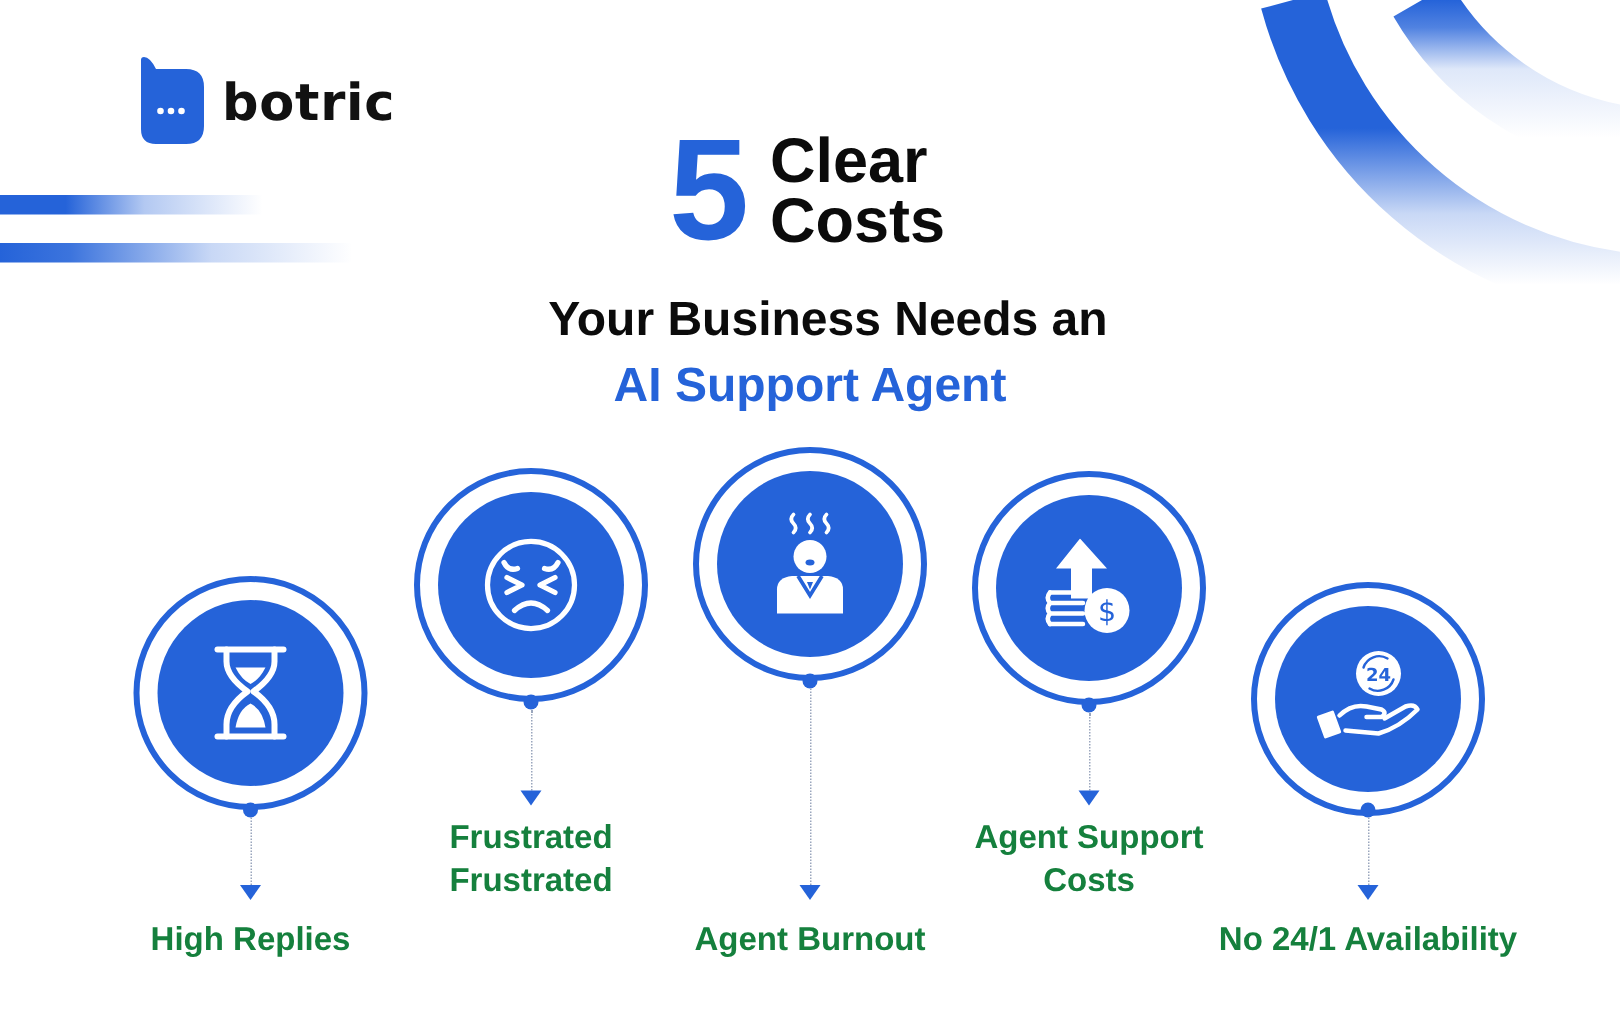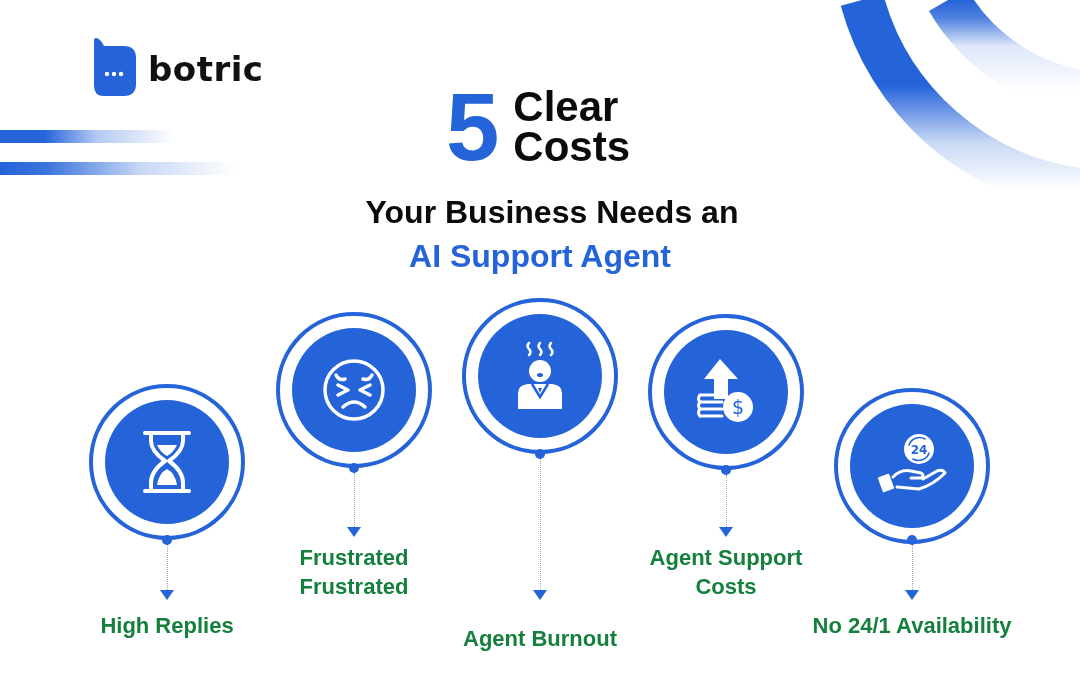--- a/index.html
+++ b/index.html
@@ -144,21 +144,21 @@
         <ellipse cx="30" cy="34" rx="3" ry="2" fill="#2563d9"></ellipse>
         <path d="M8 68 L8 52 Q8 44 18 43 L42 43 Q52 44 52 52 L52 68 Z" fill="#fff"></path>
         <path d="M22 43 L30 56 L38 43" fill="none" stroke="#2563d9" stroke-width="2.5"></path>
         <path d="M28 47 L30 52 L32 47 Z" fill="#2563d9"></path>
       </svg>
     </div>
   </div>
   <div class="stem-dot" style="left:535px; top:449px;"></div>
   <div class="stem" style="left:540px; top:459px; height:131px;"></div>
   <div class="arrow" style="left:533px; top:590px;"></div>
-  <div class="label" style="left:420px; top:624px; width:240px;">
+  <div class="label" style="left:420px; top:611px; width:240px;">
     <div>Agent Burnout</div>
   </div>
 </div>
 
 <div>
   <div class="ring" style="left:648px; top:314px;">
     <div class="core">
       <svg width="60" height="66" viewBox="0 0 60 66">
         <path d="M24 0 L42 20 L32 20 L32 40 L18 40 L18 20 L8 20 Z" fill="#fff"></path>
         <g fill="none" stroke="#fff" stroke-width="3" stroke-linecap="round">

